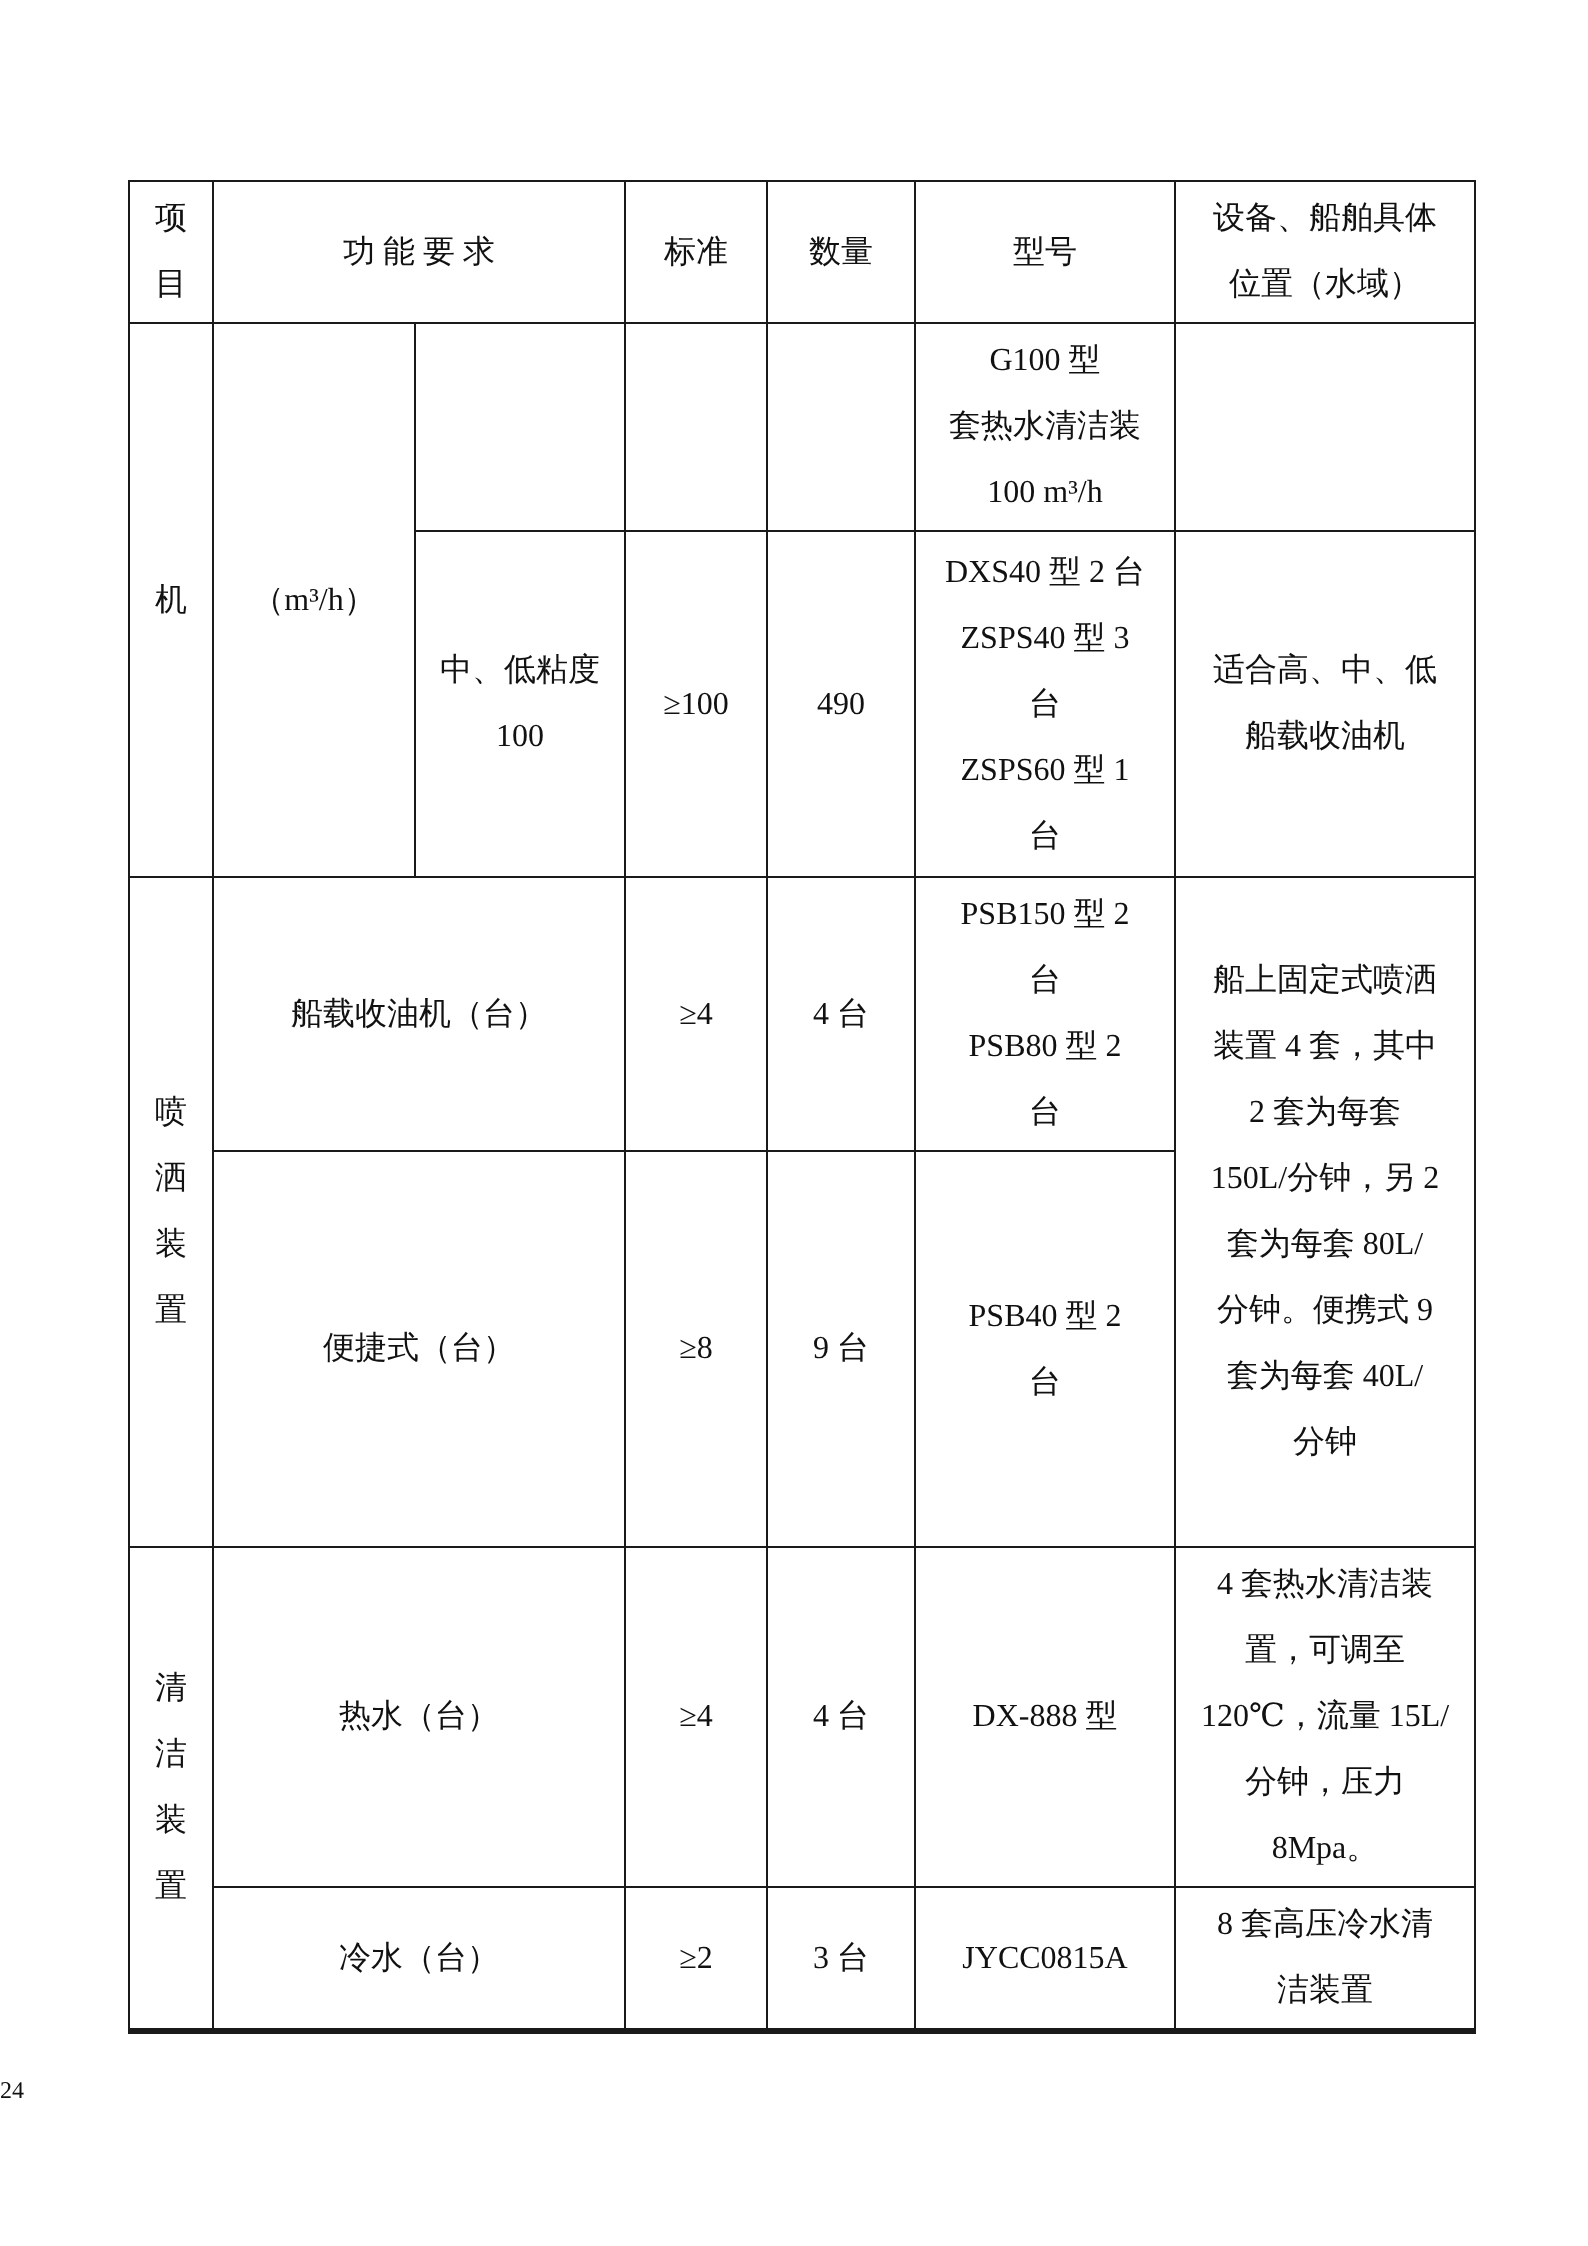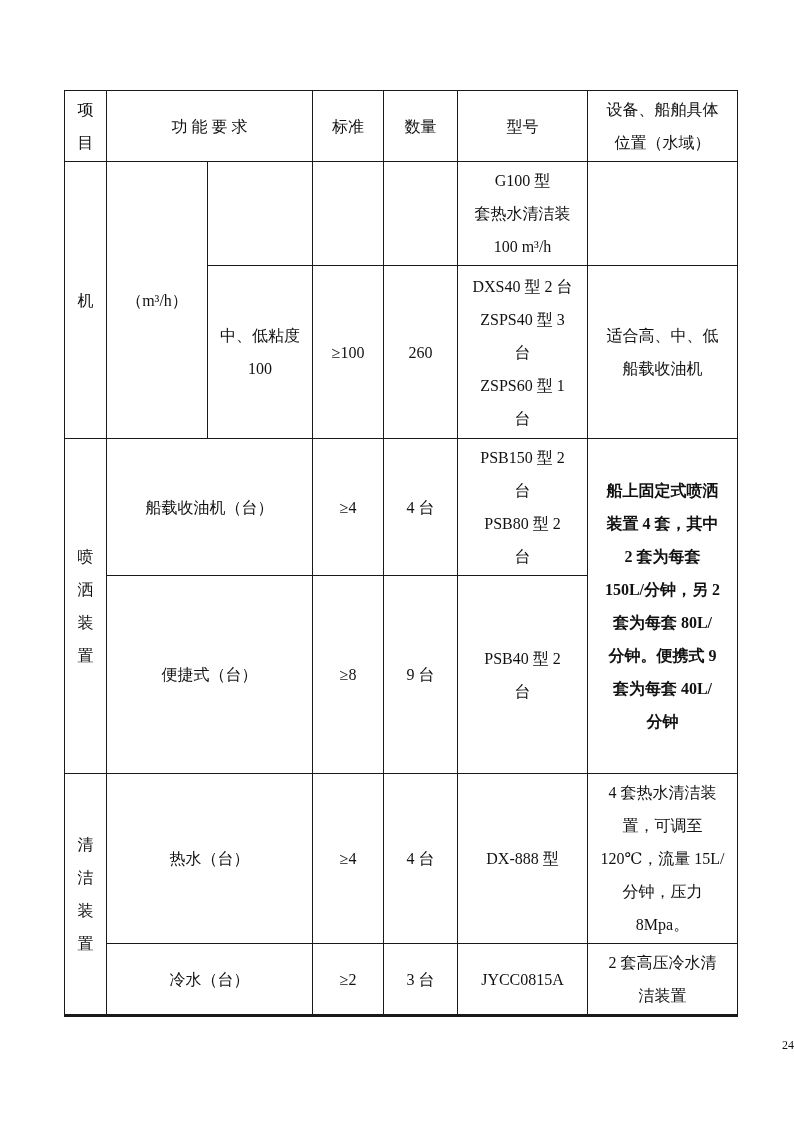--- a/index.html
+++ b/index.html
@@ -28,27 +28,27 @@
     vertical-align: middle;
     white-space: pre-line;
     font-size: 16px;
     line-height: 33px;
     padding: 2px 3px;
     overflow: hidden;
   }
   td.hdr { line-height: 30px; }
   td.v-top { vertical-align: top; padding-top: 8px; }
   td.item-vert { line-height: 31px; }
-  td.spray-desc { line-height: 42px; font-weight: bold; }
+  td.spray-desc { line-height: 42px; }
   .page-number {
     position: absolute;
     top: 1038px;
     left: 0;
     width: 100%;
-    text-align: right;
+    text-align: left;
     font-size: 12px;
     font-family: "Liberation Serif", "DejaVu Serif", serif;
     color: #111;
   }
 </style>
 </head>
 <body>
 
 <div class="page">
 
@@ -84,21 +84,21 @@
       <td>G100 型
 套热水清洁装
 100 m³/h</td>
       <td></td>
     </tr>
 
     <tr style="height:173px">
       <td>中、低粘度
 100</td>
       <td>≥100</td>
-      <td>260</td>
+      <td>490</td>
       <td>DXS40 型 2 台
 ZSPS40 型 3
 台
 ZSPS60 型 1
 台</td>
       <td>适合高、中、低
 船载收油机</td>
     </tr>
 
     <tr style="height:137px">
@@ -145,21 +145,21 @@
 120℃，流量 15L/
 分钟，压力
 8Mpa。</td>
     </tr>
 
     <tr style="height:63px">
       <td colspan="2">冷水（台）</td>
       <td>≥2</td>
       <td>3 台</td>
       <td>JYCC0815A</td>
-      <td>2 套高压冷水清
+      <td>8 套高压冷水清
 洁装置</td>
     </tr>
   </tbody>
     </table>
 
   <div class="page-number">24</div>
 
 </div>
 
 </body></html>

